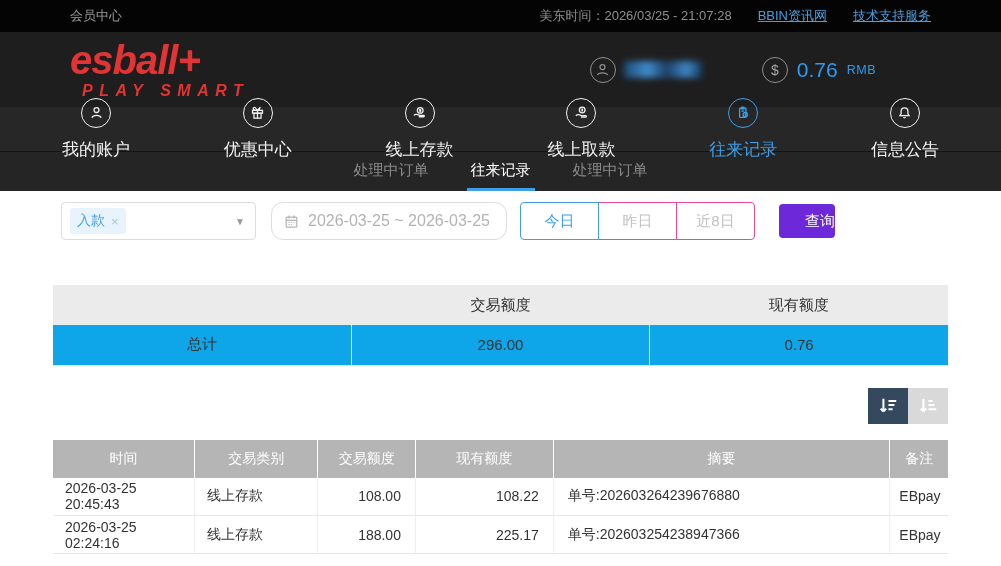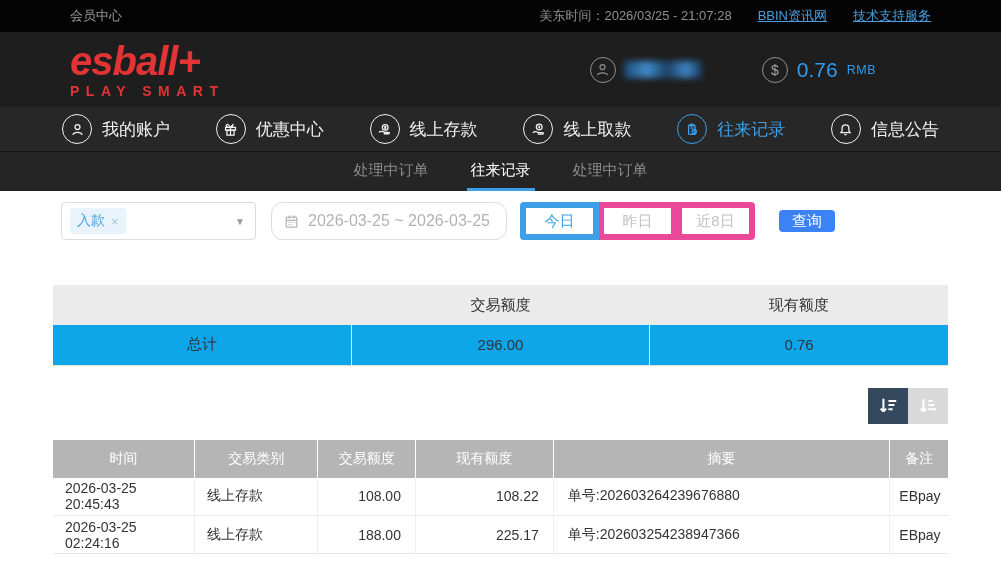--- a/index.html
+++ b/index.html
@@ -12,38 +12,38 @@
   .topbar-right { margin-left:auto; display:flex; align-items:center; gap:26px; }
   .topbar-time { color:#8f8f8f; }
   .topbar a { color:#4b9fe0; text-decoration:underline; cursor:pointer; }
 
   
   .brandbar { height:75px; background:#1e1e1e; display:flex; align-items:center;
     padding:0 70px; }
   .logo { line-height:1; cursor:pointer; }
   .logo-main { font-size:40px; font-weight:bold; font-style:italic;
     color:#e23434; letter-spacing:-1px; }
-  .logo-sub { font-size:14px; font-weight:bold; color:#e23434;
-    letter-spacing:6.5px; margin-top:3px; margin-left:0; }
+  .logo-sub { font-size:16px; font-weight:bold; font-style:italic; color:#e23434;
+    letter-spacing:6.5px; margin-top:3px; margin-left:12px; }
   .account-area { margin-left:auto; display:flex; align-items:center; gap:60px;
     padding-right:55px; }
   .user-chip { display:flex; align-items:center; gap:8px; cursor:pointer; }
   .icon-circle { width:26px; height:26px; border:1.5px solid #8f8f8f; border-radius:50%;
     display:flex; align-items:center; justify-content:center; color:#8f8f8f; }
   .masked-name { width:78px; height:17px; border-radius:2px; filter:blur(3px);
     background:linear-gradient(90deg,#1d4b75,#3f8ccc 30%,#1c4066 55%,#3f86c4 80%,#173a5c); }
   .balance-chip { display:flex; align-items:center; gap:9px; cursor:pointer; }
   .balance-value { color:#2e9bf0; font-size:21px; }
   .balance-currency { color:#2e9bf0; font-size:12.5px; letter-spacing:.5px; }
 
   
   .mainnav { height:44px; background:#272727; display:flex; align-items:center;
     justify-content:space-between; padding:0 62px; }
   .nav-item { display:flex; align-items:center; gap:10px; color:#f2f2f2;
-    font-size:17px; cursor:pointer; }
+    font-size:17px; cursor:pointer;flex-direction:column; }
   .nav-icon { width:30px; height:30px; border:1.5px solid #f2f2f2; border-radius:50%;
     display:flex; align-items:center; justify-content:center; }
   .nav-item.active { color:#3d9fe8; }
   .nav-item.active .nav-icon { border-color:#3d9fe8; }
   .nav-item svg { stroke:#f2f2f2; }
   .nav-item.active svg { stroke:#3d9fe8; }
 
   
   .subnav { height:40px; background:#252525; border-top:1px solid #141414;
     display:flex; align-items:flex-end; justify-content:center; gap:34px; }
@@ -58,29 +58,29 @@
   .multiselect { width:195px; height:38px; border:1px solid #dcdcdc; border-radius:4px;
     display:flex; align-items:center; padding:0 10px 0 8px; cursor:pointer; background:#fff; }
   .tag { background:#e8f3fc; color:#3d9fe8; font-size:14px; border-radius:3px;
     padding:4px 7px; display:flex; align-items:center; gap:6px; }
   .tag-x { color:#9ec4e4; font-size:13px; cursor:pointer; }
   .ms-caret { margin-left:auto; color:#999; font-size:10px; }
   .datepicker { width:236px; height:38px; border:1px solid #dcdcdc; border-radius:12px;
     display:flex; align-items:center; gap:9px; padding:0 12px; margin-left:15px;
     color:#b3b3b3; font-size:16px; cursor:pointer; background:#fff; }
   .btn-group { display:flex; margin-left:13px; }
-  .gbtn { width:79px; height:38px; background:#fff; border:6px solid #ec4899;
+  .gbtn { width:79px; height:38px; background:#fff; border:1px solid #ec4899;
     font-size:15px; color:#c2c2c2; cursor:pointer; margin-left:-1px;
     font-family:inherit; }
   .gbtn:first-child { border-radius:4px 0 0 4px; margin-left:0; }
   .gbtn:last-child { border-radius:0 4px 4px 0; }
   .gbtn.active { color:#3d9fe8; border-color:#3d9fe8; position:relative; z-index:1; }
-  .search-btn { width:56px; height:22px; margin-left:24px; background:#3b82f6;
+  .search-btn { width:56px; height:34px; margin-left:24px; background:#6d28d9;
     color:#fff; border:none; border-radius:4px; font-size:15px; cursor:pointer;
-    font-family:inherit; }
+    font-family:inherit;text-align:right; }
 
   
   table { border-collapse:collapse; width:100%; }
   .summary-table { margin-top:45px; }
   .summary-table th { background:#ebebeb; height:40px; font-weight:normal;
     font-size:15px; color:#333; }
   .summary-table td { height:40px; text-align:center; font-size:15px; color:#333;
     background:#0ea5e9; border-bottom:1px solid #e3e3e3; border-left:1px solid #efefef; }
   .summary-table td:first-child { border-left:none; }
   .summary-table col { width:33.33%; }

